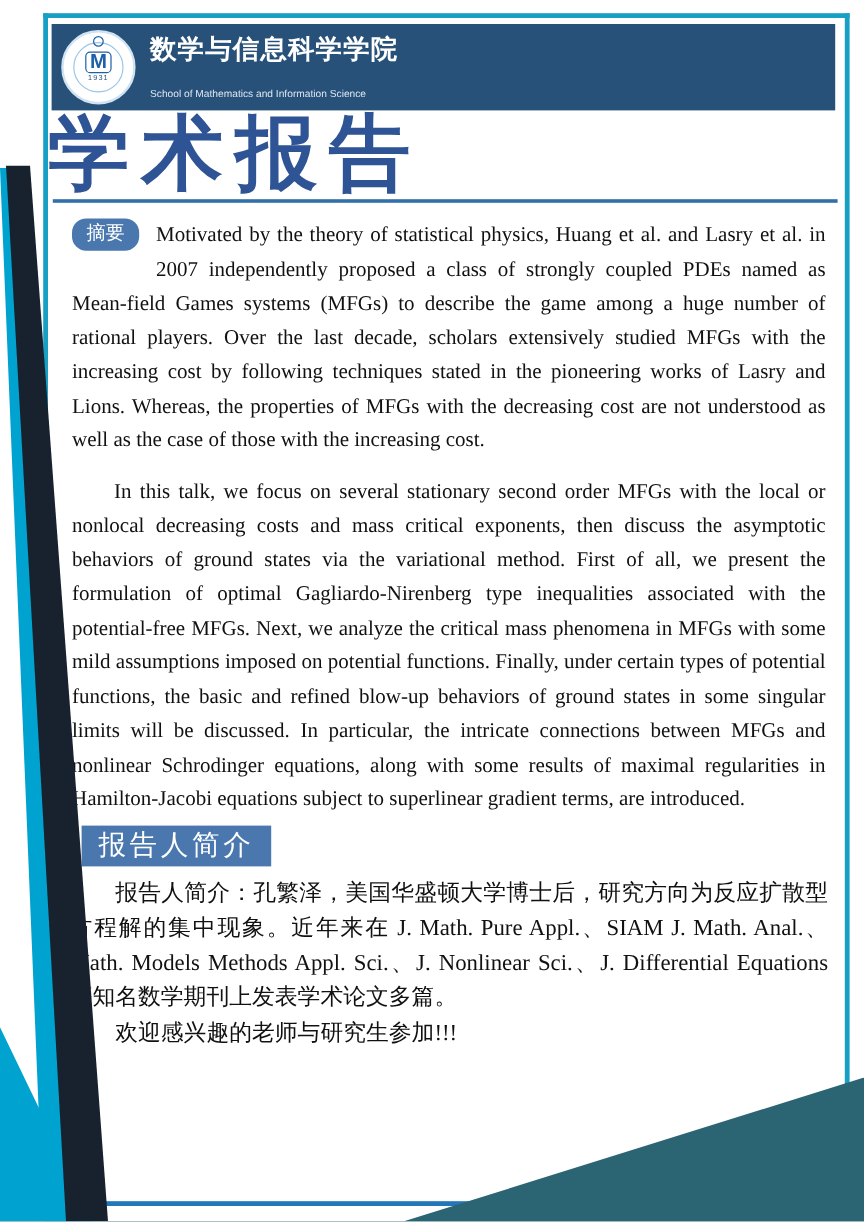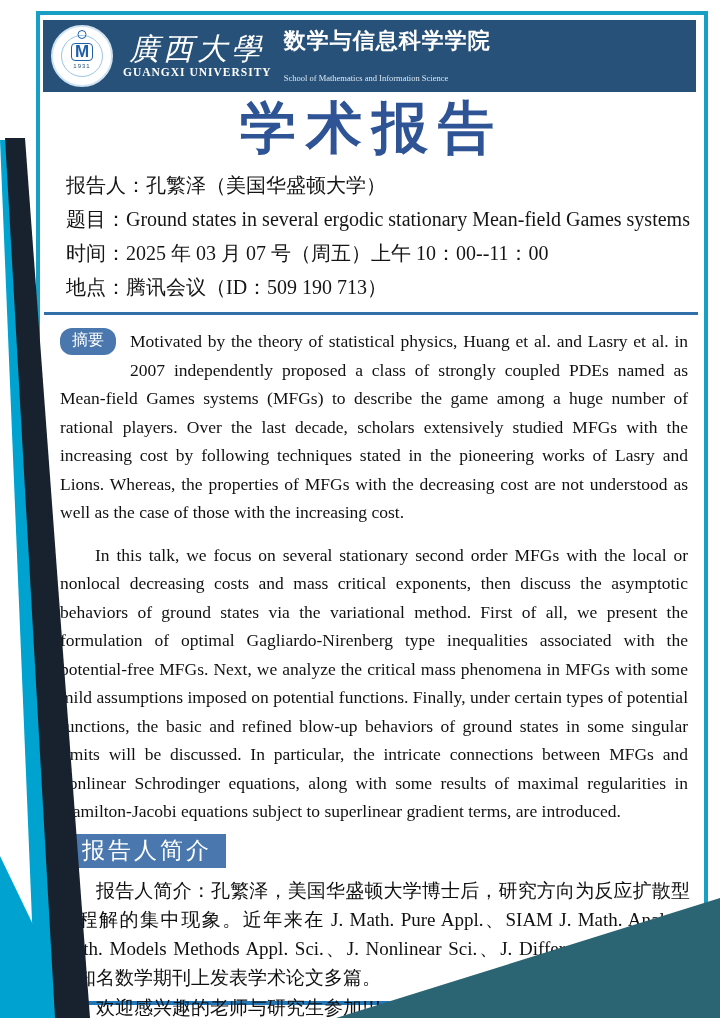--- a/index.html
+++ b/index.html
@@ -67,29 +67,28 @@
   .brand-en{
     font-family:"Liberation Serif",serif;font-weight:bold;
     font-size:11.5px;letter-spacing:1px;margin-top:2px;white-space:nowrap;
   }
   .school-block{margin-left:12px;display:flex;flex-direction:column;justify-content:center;}
   .school-zh{
     font-family:"Liberation Sans","DejaVu Sans",sans-serif;
     font-weight:bold;font-size:22px;letter-spacing:1px;line-height:24px;white-space:nowrap;text-align:right;
   }
   .school-en{
-    font-family:Liberation Serif, serif;
+    font-family:Liberation Sans, sans-serif;
     font-size:8.5px;margin-top:20px;color:#dce8f4;white-space:nowrap;
   }
 
   
   .poster-title{
     margin-top:6px;
-    text-align:center;
-    font-size:56px;font-weight:bold;color:#2e5496;
+    font-size:68px;font-weight:bold;color:#2e5496;
     letter-spacing:10px;line-height:60px;
   }
 
   
   .info{margin:10px 0 0 26px;font-size:20px;color:#151515;}
   .info div{line-height:34px;white-space:nowrap;}
 
   .divider{
     margin:8px 6px 0 4px;height:3px;background:#336fa8;border:none;
   }
@@ -124,40 +123,30 @@
 
   
   <div class="header">
     <div class="seal">
       <span class="seal-swirl"></span>
       <div class="seal-inner">
         <span class="seal-m">M</span>
         <span class="seal-year">1931</span>
       </div>
     </div>
-    <div class="brand-zh-block">
-      <span class="brand-script">廣西大學</span>
-      <span class="brand-en">GUANGXI UNIVERSITY</span>
-    </div>
     <div class="school-block">
       <span class="school-zh">数学与信息科学学院</span>
       <span class="school-en">School of Mathematics and Information Science</span>
     </div>
   </div>
 
   
   <div class="poster-title">学术报告</div>
 
   
-  <div class="info">
-    <div>报告人：孔繁泽（美国华盛顿大学）</div>
-    <div>题目：Ground states in several ergodic stationary Mean-field Games systems</div>
-    <div>时间：2025 年 03 月 07 号（周五）上午 10：00--11：00</div>
-    <div>地点：腾讯会议（ID：509 190 713）</div>
-  </div>
 
   <hr class="divider">
 
   
   <div class="abstract">
     <span class="badge-abstract">摘要</span><span>Motivated by the theory of statistical physics, Huang et al. and Lasry et al. in 2007 independently proposed a class of strongly coupled PDEs named as Mean-field Games systems (MFGs) to describe the game among a huge number of rational players. Over the last decade, scholars extensively studied MFGs with the increasing cost by following techniques stated in the pioneering works of Lasry and Lions. Whereas, the properties of MFGs with the decreasing cost are not understood as well as the case of those with the increasing cost.</span>
   </div>
   <div class="abstract-p2">In this talk, we focus on several stationary second order MFGs with the local or nonlocal decreasing costs and mass critical exponents, then discuss the asymptotic behaviors of ground states via the variational method.  First of all, we present the formulation of optimal Gagliardo-Nirenberg type inequalities associated with the potential-free MFGs.  Next, we analyze the critical mass phenomena in MFGs with some mild assumptions imposed on potential functions. Finally, under certain types of potential functions, the basic and refined blow-up behaviors of ground states in some singular limits will be discussed.  In particular, the intricate connections between MFGs and nonlinear Schrodinger equations, along with some results of maximal regularities in Hamilton-Jacobi equations subject to superlinear gradient terms, are introduced.</div>
 
   

